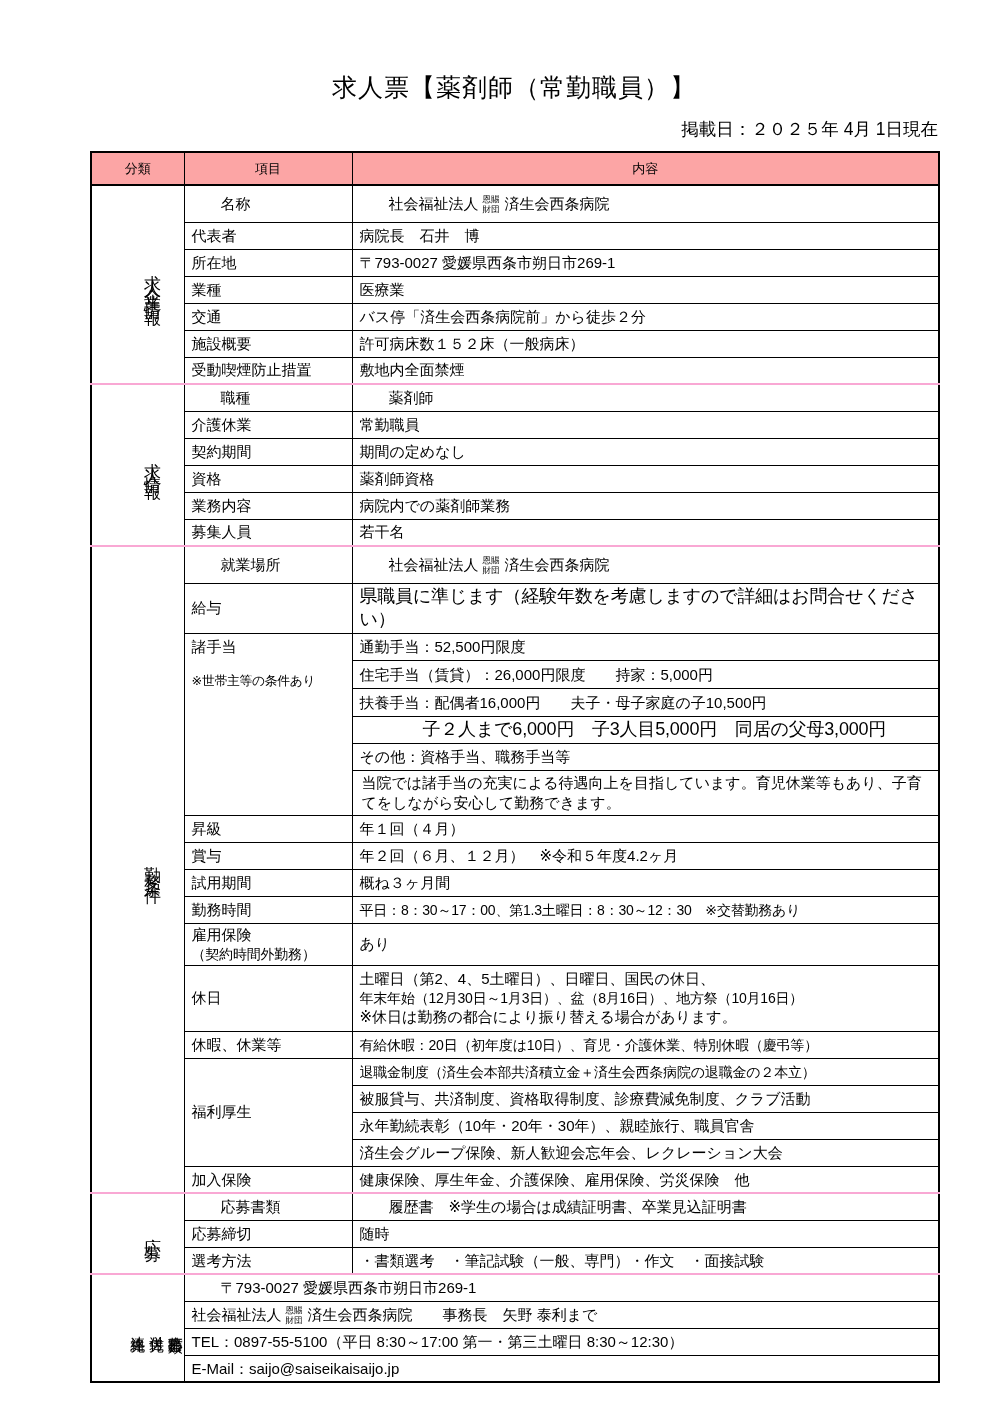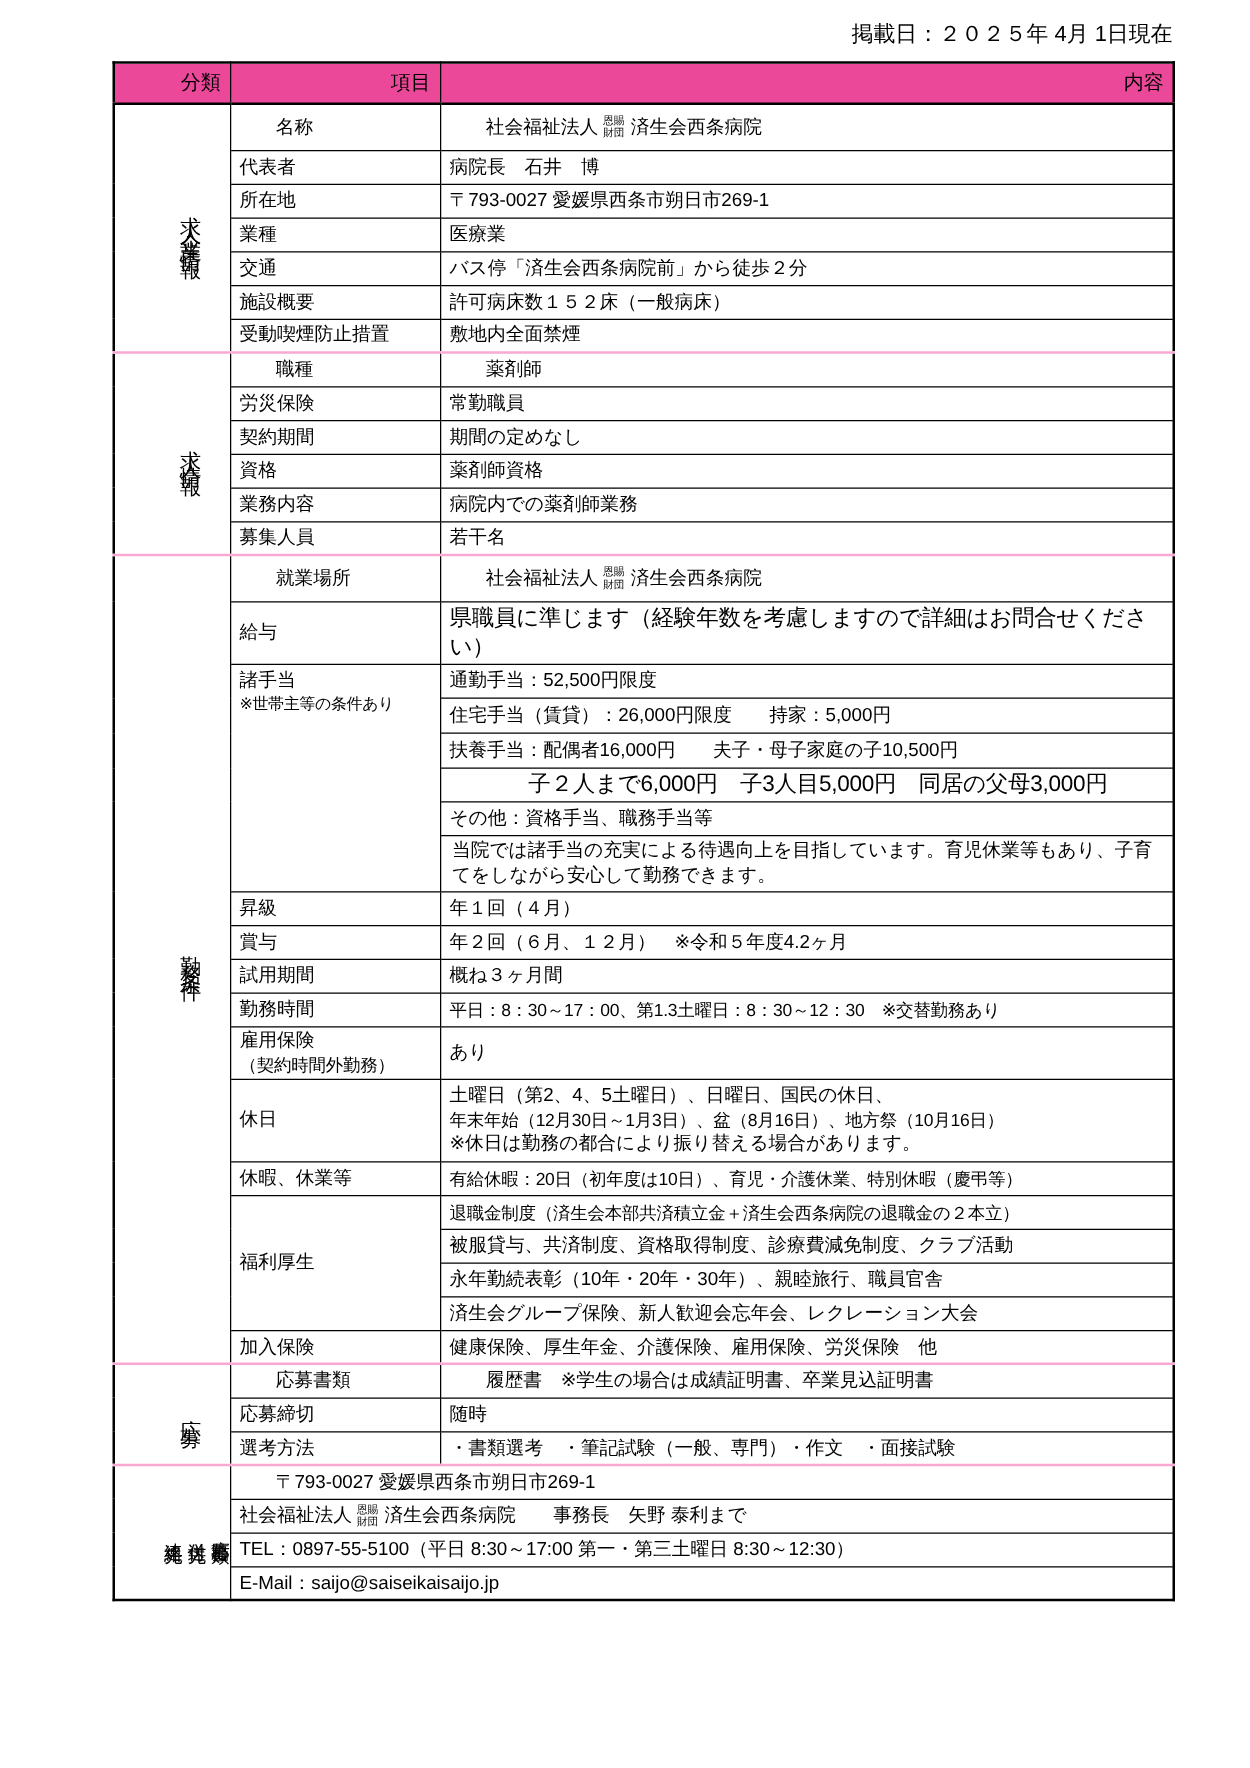--- a/index.html
+++ b/index.html
@@ -3,42 +3,43 @@
 <meta charset="utf-8">
 <style>
   html,body{margin:0;padding:0;background:#ffffff;}
   body{width:1000px;height:1414px;font-family:"Liberation Sans","DejaVu Sans",sans-serif;color:#000;}
   .doc{width:848px;margin-left:90px;}
   .title{margin:0;padding-top:72px;text-align:center;font-size:25px;line-height:1.2;letter-spacing:1px;}
   .dateline{margin-top:17px;text-align:right;font-size:17.5px;line-height:1.2;}
   table{border-collapse:collapse;border:2px solid #000;table-layout:fixed;width:848px;margin-top:11px;}
   col.c1{width:93px;}col.c2{width:168px;}col.c3{width:587px;}
   td{border:1px solid #000;padding:1px 7px;font-size:15px;line-height:1.32;vertical-align:middle;overflow:hidden;}
-  tr.head td{background:#ec4899;text-align:right;border-bottom:2px solid #000;font-size:16px;}
+  tr.head td{background:#fca5a5;text-align:center;border-bottom:2px solid #000;font-size:13px;}
   tr.sec td{border-top:2px solid #f9a8d4;padding-left:36px;}
   .cat{text-align:center;}
   .vlabel{display:inline-block;writing-mode:vertical-rl;text-orientation:upright;letter-spacing:7px;font-size:17px;line-height:1.15;}
   .vstack{display:inline-block;writing-mode:vertical-rl;text-orientation:upright;height:88px;font-size:15px;line-height:1.25;}
   .vstack span{display:block;text-align:center;letter-spacing:1px;}
   .stack{display:inline-block;vertical-align:-3px;font-size:8.5px;line-height:1.2;margin:0 5px 0 4px;letter-spacing:0;}
   .stack span{display:block;}
   .itemtop{vertical-align:top;padding-top:3px;}
-  .note{display:block;font-size:12.8px;margin-top:0;letter-spacing:-0.3px;}
+  .note{display:block;font-size:12.8px;margin-top:16px;letter-spacing:-0.3px;}
   .item2{display:block;}
   .fs13{font-size:18px;letter-spacing:-0.2px;}
   .fs14{font-size:14px;letter-spacing:-0.2px;}
   .indent{padding-left:70px;}
   .h26{height:26px;}.h27{height:27px;}.h28{height:28px;}.h33{height:33px;}
   .h37{height:37px;}.h42{height:42px;}.h45{height:45px;margin-top:43px;}.h66{height:66px;}
   .para{display:block;padding-left:2px;}
 </style>
 </head>
 <body>
 
 <div class="doc">
+  <div class="title">求人票【薬剤師（常勤職員）】</div>
   <div class="dateline">掲載日：２０２５年 4月 1日現在</div>
 
   <table>
     <colgroup>
         <col class="c1">
         <col class="c2">
         <col class="c3">
       </colgroup>
     <tbody>
       <tr class="head h33">
@@ -76,21 +77,21 @@
           <td>受動喫煙防止措置</td>
           <td>敷地内全面禁煙</td>
         </tr>
 
       <tr class="sec h27">
         <td class="cat" rowspan="6"><span class="vlabel">求人情報</span></td>
         <td>職種</td>
         <td>薬剤師</td>
       </tr>
       <tr class="h27">
-          <td>労災保険</td>
+          <td>介護休業</td>
           <td>常勤職員</td>
         </tr>
       <tr class="h27">
           <td>契約期間</td>
           <td>期間の定めなし</td>
         </tr>
       <tr class="h27">
           <td>資格</td>
           <td>薬剤師資格</td>
         </tr>

